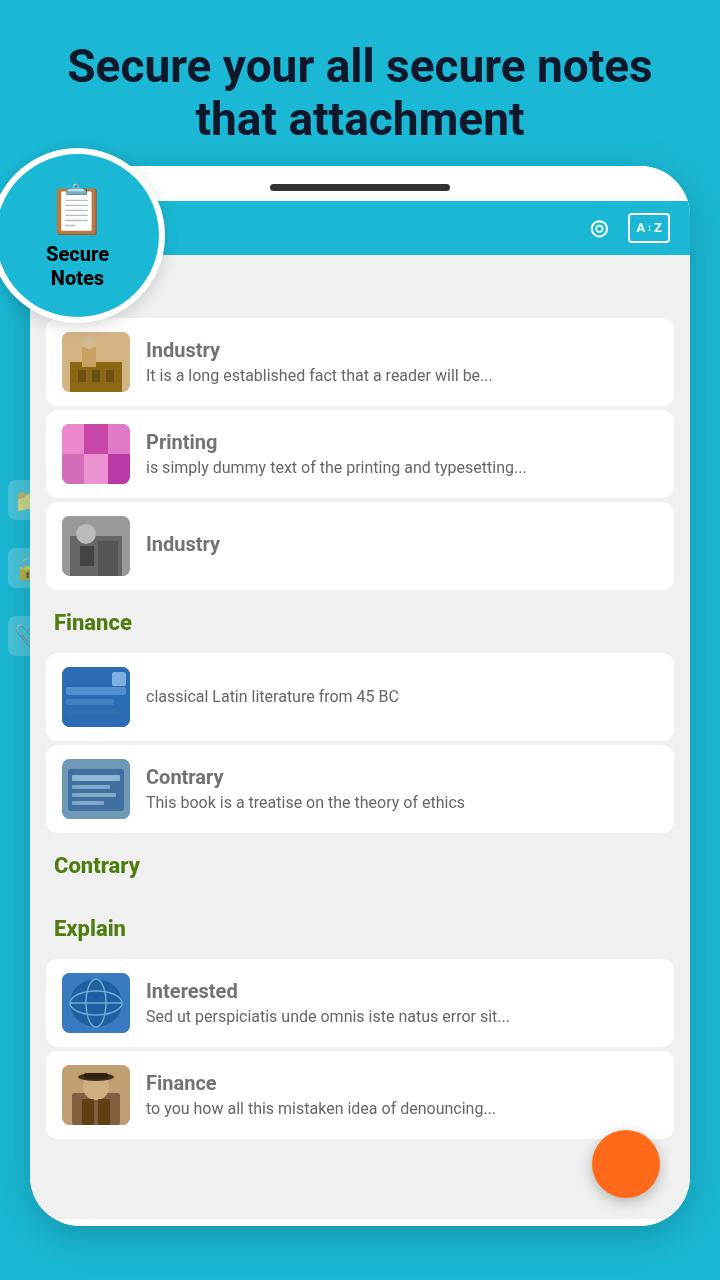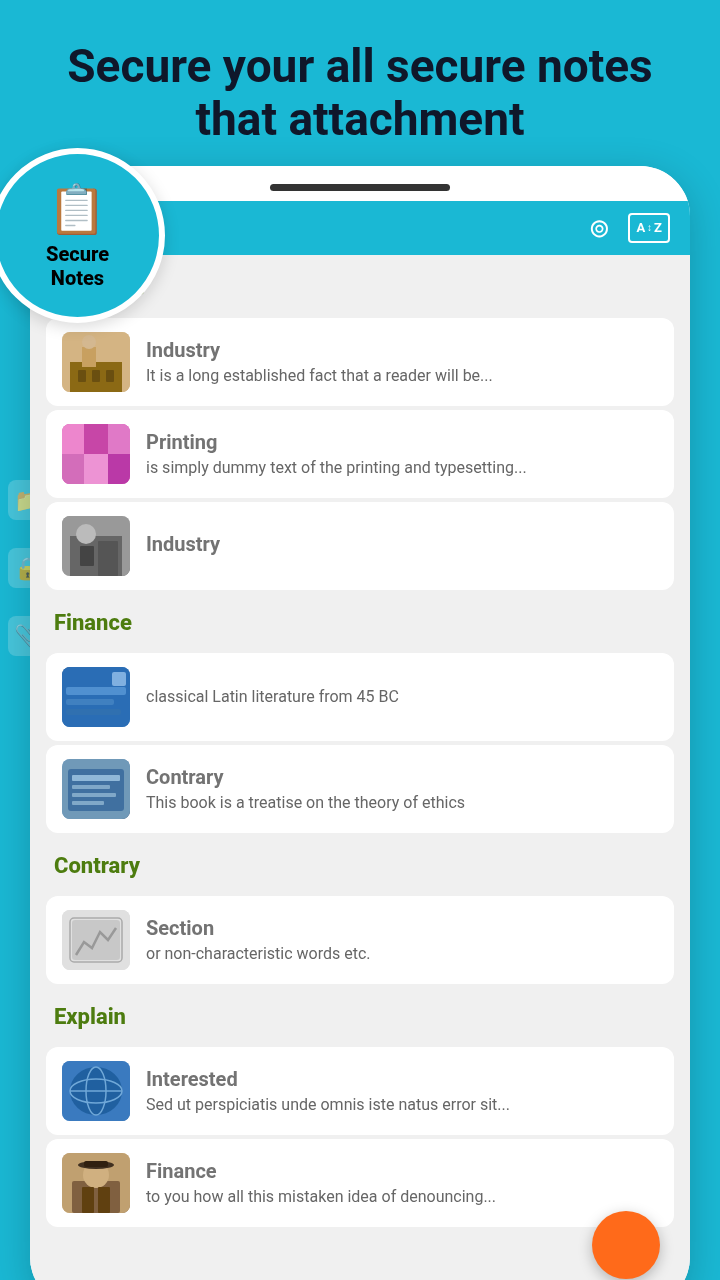--- a/index.html
+++ b/index.html
@@ -361,38 +361,20 @@
         </div>
         <div class="note-content">
           <div class="note-title">Contrary</div>
           <div class="note-subtitle">This book is a treatise on the theory of ethics</div>
         </div>
       </div>
 
     </div>
 
     <div class="category-label">Contrary</div>
-    <div class="notes-list">
-
-      <div class="note-item">
-        <div class="note-thumbnail thumb-section">
-          <svg width="68" height="60" viewBox="0 0 68 60">
-            <rect width="68" height="60" fill="#e0e0e0"></rect>
-            <rect x="10" y="10" width="48" height="40" fill="#c8c8c8" rx="3"></rect>
-            <polyline points="14,45 22,32 30,38 38,22 46,30 54,18" stroke="#999" stroke-width="2.5" fill="none"></polyline>
-            <rect x="8" y="8" width="52" height="44" rx="4" fill="none" stroke="#aaa" stroke-width="1.5"></rect>
-          </svg>
-        </div>
-        <div class="note-content">
-          <div class="note-title">Section</div>
-          <div class="note-subtitle">or non-characteristic words etc.</div>
-        </div>
-      </div>
-
-    </div>
 
     <div class="category-label">Explain</div>
     <div class="notes-list">
 
       <div class="note-item">
         <div class="note-thumbnail thumb-interested">
           <svg width="68" height="60" viewBox="0 0 68 60">
             <rect width="68" height="60" fill="#3a7abf"></rect>
             <ellipse cx="34" cy="30" rx="26" ry="24" fill="#2060a0"></ellipse>
             <ellipse cx="34" cy="30" rx="26" ry="12" fill="none" stroke="#70a8d8" stroke-width="1.5"></ellipse>

